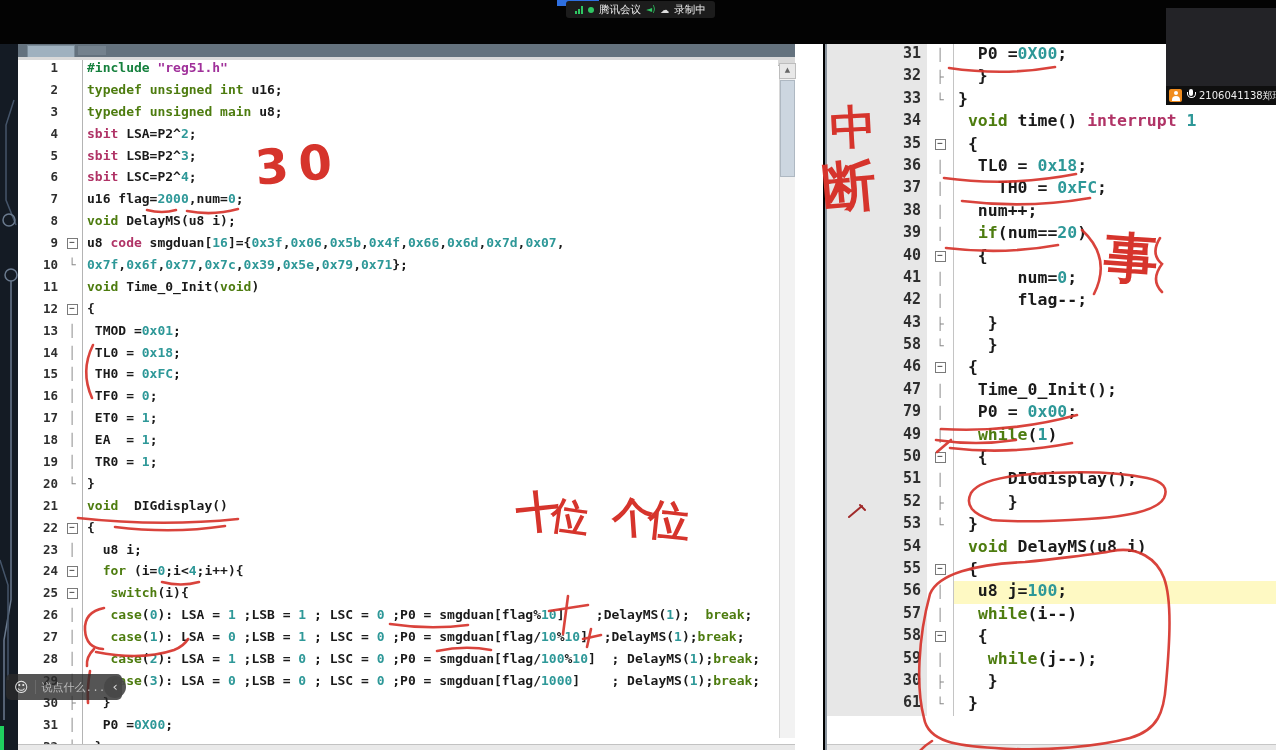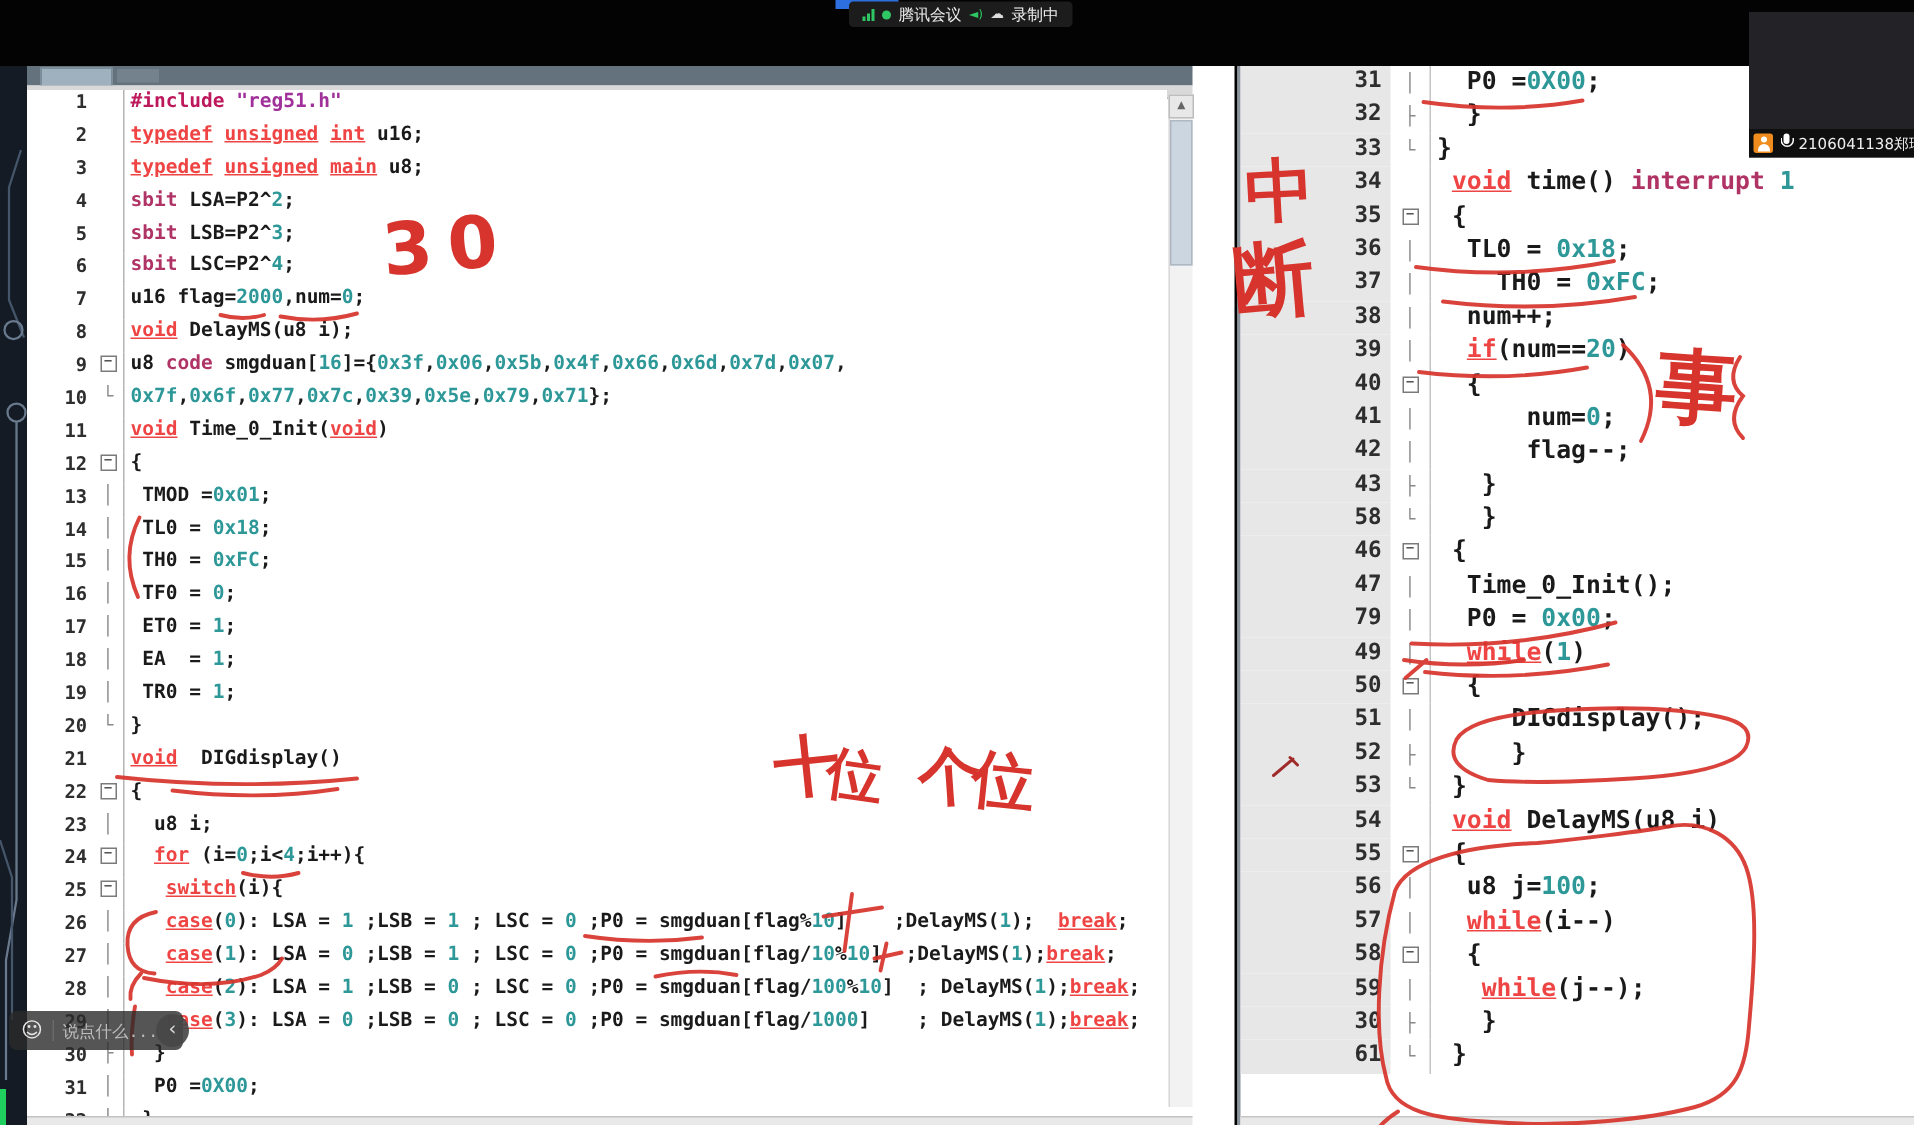--- a/index.html
+++ b/index.html
@@ -46,23 +46,23 @@
   #left-code .row{height:21.9px;line-height:21.9px;font:600 13px "DejaVu Sans Mono","Liberation Mono",monospace;}
   #right-code .row{height:22.4px;line-height:22.4px;font:700 16.5px "DejaVu Sans Mono","Liberation Mono",monospace;}
   .num{color:#2e2e2e;text-align:right;flex:none;}
   #left-code .num{width:40px;padding-right:4px;font-size:12.5px;}
   #right-code .num{width:94px;padding-right:6px;background:#e7e7e7;font-size:15px;}
   .fold{flex:none;color:#8a8a8a;text-align:center;}
   #left-code .fold{width:20px;}
   #right-code .fold{width:26px;border-right:1px solid #c4c4c4;}
   .code{flex:1 1 auto;color:#1a1a1a;padding-left:4px;}
   #left-code .code{border-left:1px solid #b4b4b4;}
-  .row.hl .code{background:#ffffff;}
-  .kw{color:#ef4444;text-decoration:underline;} .kw2{color:#b03366;} .num-lit{color:#2e9898;}
-  .str{color:#a0309a;} .dir{color:#be185d;}
+  .row.hl .code{background:#fef9c3;}
+  .kw{color:#4d7c0f;} .kw2{color:#b03366;} .num-lit{color:#2e9898;}
+  .str{color:#a0309a;} .dir{color:#15803d;}
   .fb{display:inline-block;width:9px;height:9px;border:1px solid #7a7a7a;line-height:7px;
       font-size:9px;color:#555;text-align:center;vertical-align:middle;background:#fff;}
   .fl{font-size:12px;}
 
   
   #webcam{left:1166px;top:8px;width:110px;height:97px;background:#232327;z-index:60;}
   #avatar{left:1206px;top:11px;width:72px;height:72px;border-radius:50%;
     background:radial-gradient(circle at 52% 62%, #8a7a62 0 26%, #57503f 27% 60%, #3a3832 61%);
     overflow:hidden;}
   #avatar:before{content:"";position:absolute;left:8px;top:4px;width:56px;height:30px;

